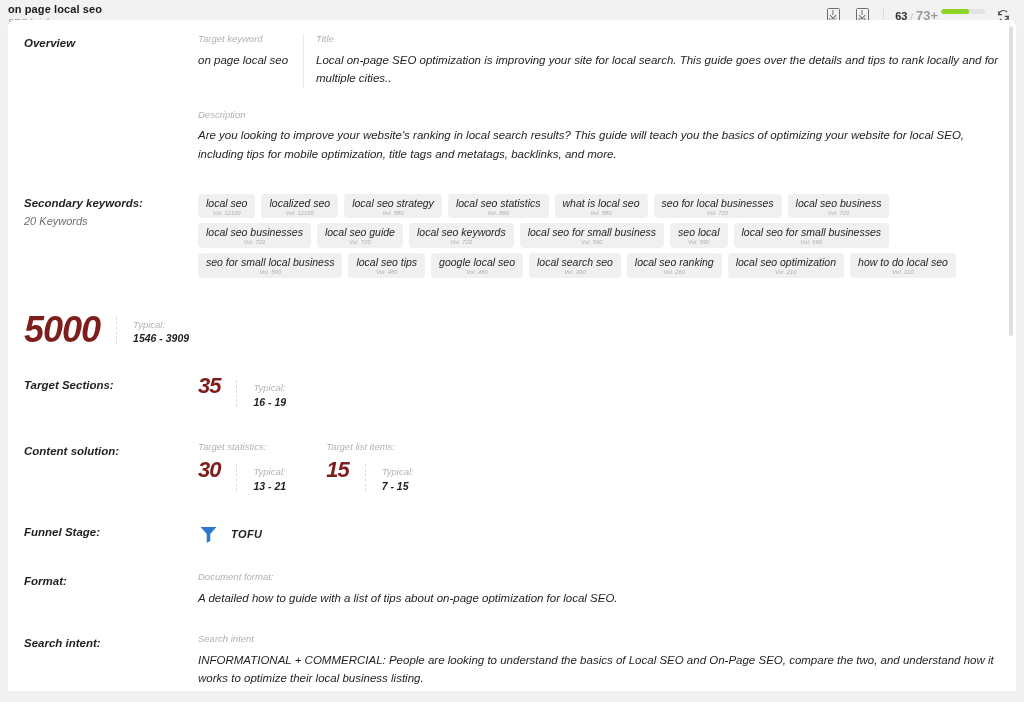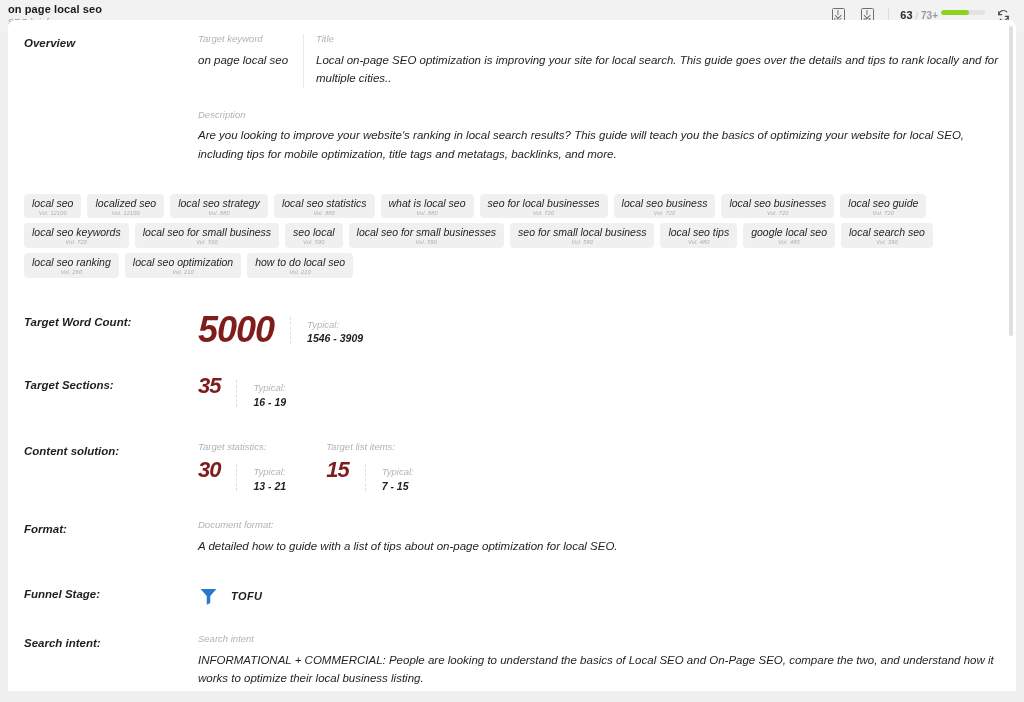--- a/index.html
+++ b/index.html
@@ -52,21 +52,21 @@
     text-align: center; font-size: 3.6px; font-weight: bold;
     color: #4a4a4a; letter-spacing: .15px; line-height: 1;
   }
 
   .divider-v { width: 1px; height: 15px; background: #dcdcdc; margin: 0 2px; }
 
   .score-wrap { display: flex; justify-content: center; gap: 3px; }
   .score-line { display: flex; align-items: baseline; gap: 3px; line-height: 1; }
   .score-cur { font-size: 11px; font-weight: bold; color: #2c2c2c; }
   .score-slash { font-size: 9px; color: #c2c2c2; }
-  .score-goal { font-size: 10px; font-weight: bold; color: #9a9a9a; }
+  .score-goal { font-size: 13px; font-weight: bold; color: #9a9a9a; }
   .score-bar { width: 44px; height: 5px; border-radius: 3px; background: #e2e2e2; overflow: hidden; }
   .score-bar .fill { height: 100%; border-radius: 3px; background: #8ed321; }
 
   .refresh-btn { width: 18px; height: 18px; display:flex; align-items:center; justify-content:center; cursor: pointer; }
 
   
   .card {
     position: absolute;
     left: 8px; top: 20px;
     width: 1008px; height: 671px;
@@ -214,20 +214,24 @@
           </div>
         </div>
         <div class="desc-block">
           <div class="field-label">Description</div>
           <div class="field-value">Are you looking to improve your website's ranking in local search results? This guide will teach you the basics of optimizing your website for local SEO, including tips for mobile optimization, title tags and metatags, backlinks, and more.</div>
         </div>
       </div>
     </div>
 
     <div class="row" style="margin-top:30px">
+      <div class="row-label">
+        <span>Secondary keywords:</span>
+        <span class="sub">20 Keywords</span>
+      </div>
       <div class="row-content">
         <div class="chips" id="chips">
             <div class="chip">
               <div class="name">local seo</div>
               <div class="vol">Vol. 12100</div>
             </div>
             <div class="chip">
               <div class="name">localized seo</div>
               <div class="vol">Vol. 12100</div>
             </div>
@@ -301,21 +305,20 @@
             </div>
             <div class="chip">
               <div class="name">how to do local seo</div>
               <div class="vol">Vol. 210</div>
             </div>
           </div>
       </div>
     </div>
 
     <div class="row" style="margin-top:35px">
-      <div class="row-label">Target Word Count:</div>
       <div class="row-content">
         <div class="metric">
           <div class="metric-big">5000</div>
           <div class="metric-sep"></div>
           <div class="typical">
             <div class="t-label">Typical:</div>
             <div class="t-range">1546 - 3909</div>
           </div>
         </div>
       </div>
@@ -361,41 +364,41 @@
                 <div class="t-label">Typical:</div>
                 <div class="t-range">7 - 15</div>
               </div>
             </div>
           </div>
 
         </div>
       </div>
     </div>
 
-    <div class="row" style="margin-top:27px">
-      <div class="row-label">Format:</div>
-      <div class="row-content">
-        <div class="field-label">Document format:</div>
-        <div class="field-value">A detailed how to guide with a list of tips about on-page optimization for local SEO.</div>
-      </div>
-    </div>
-
     <div class="row" style="margin-top:30px">
       <div class="row-label">Funnel Stage:</div>
       <div class="row-content">
         <div class="funnel-row">
           <svg width="21" height="22" viewBox="0 0 24 24">
             <path d="M3 4h18l-7 8v8l-4 2v-10z" fill="#2878d0"></path>
           </svg>
           <span class="funnel-label">TOFU</span>
         </div>
       </div>
     </div>
 
     <div class="row" style="margin-top:27px">
+      <div class="row-label">Format:</div>
+      <div class="row-content">
+        <div class="field-label">Document format:</div>
+        <div class="field-value">A detailed how to guide with a list of tips about on-page optimization for local SEO.</div>
+      </div>
+    </div>
+
+    <div class="row" style="margin-top:27px">
       <div class="row-label">Search intent:</div>
       <div class="row-content">
         <div class="field-label">Search intent</div>
         <div class="field-value">INFORMATIONAL + COMMERCIAL: People are looking to understand the basics of Local SEO and On-Page SEO, compare the two, and understand how it works to optimize their local business listing.</div>
       </div>
     </div>
 
     <div style="height:40px"></div>
   </div>
 

